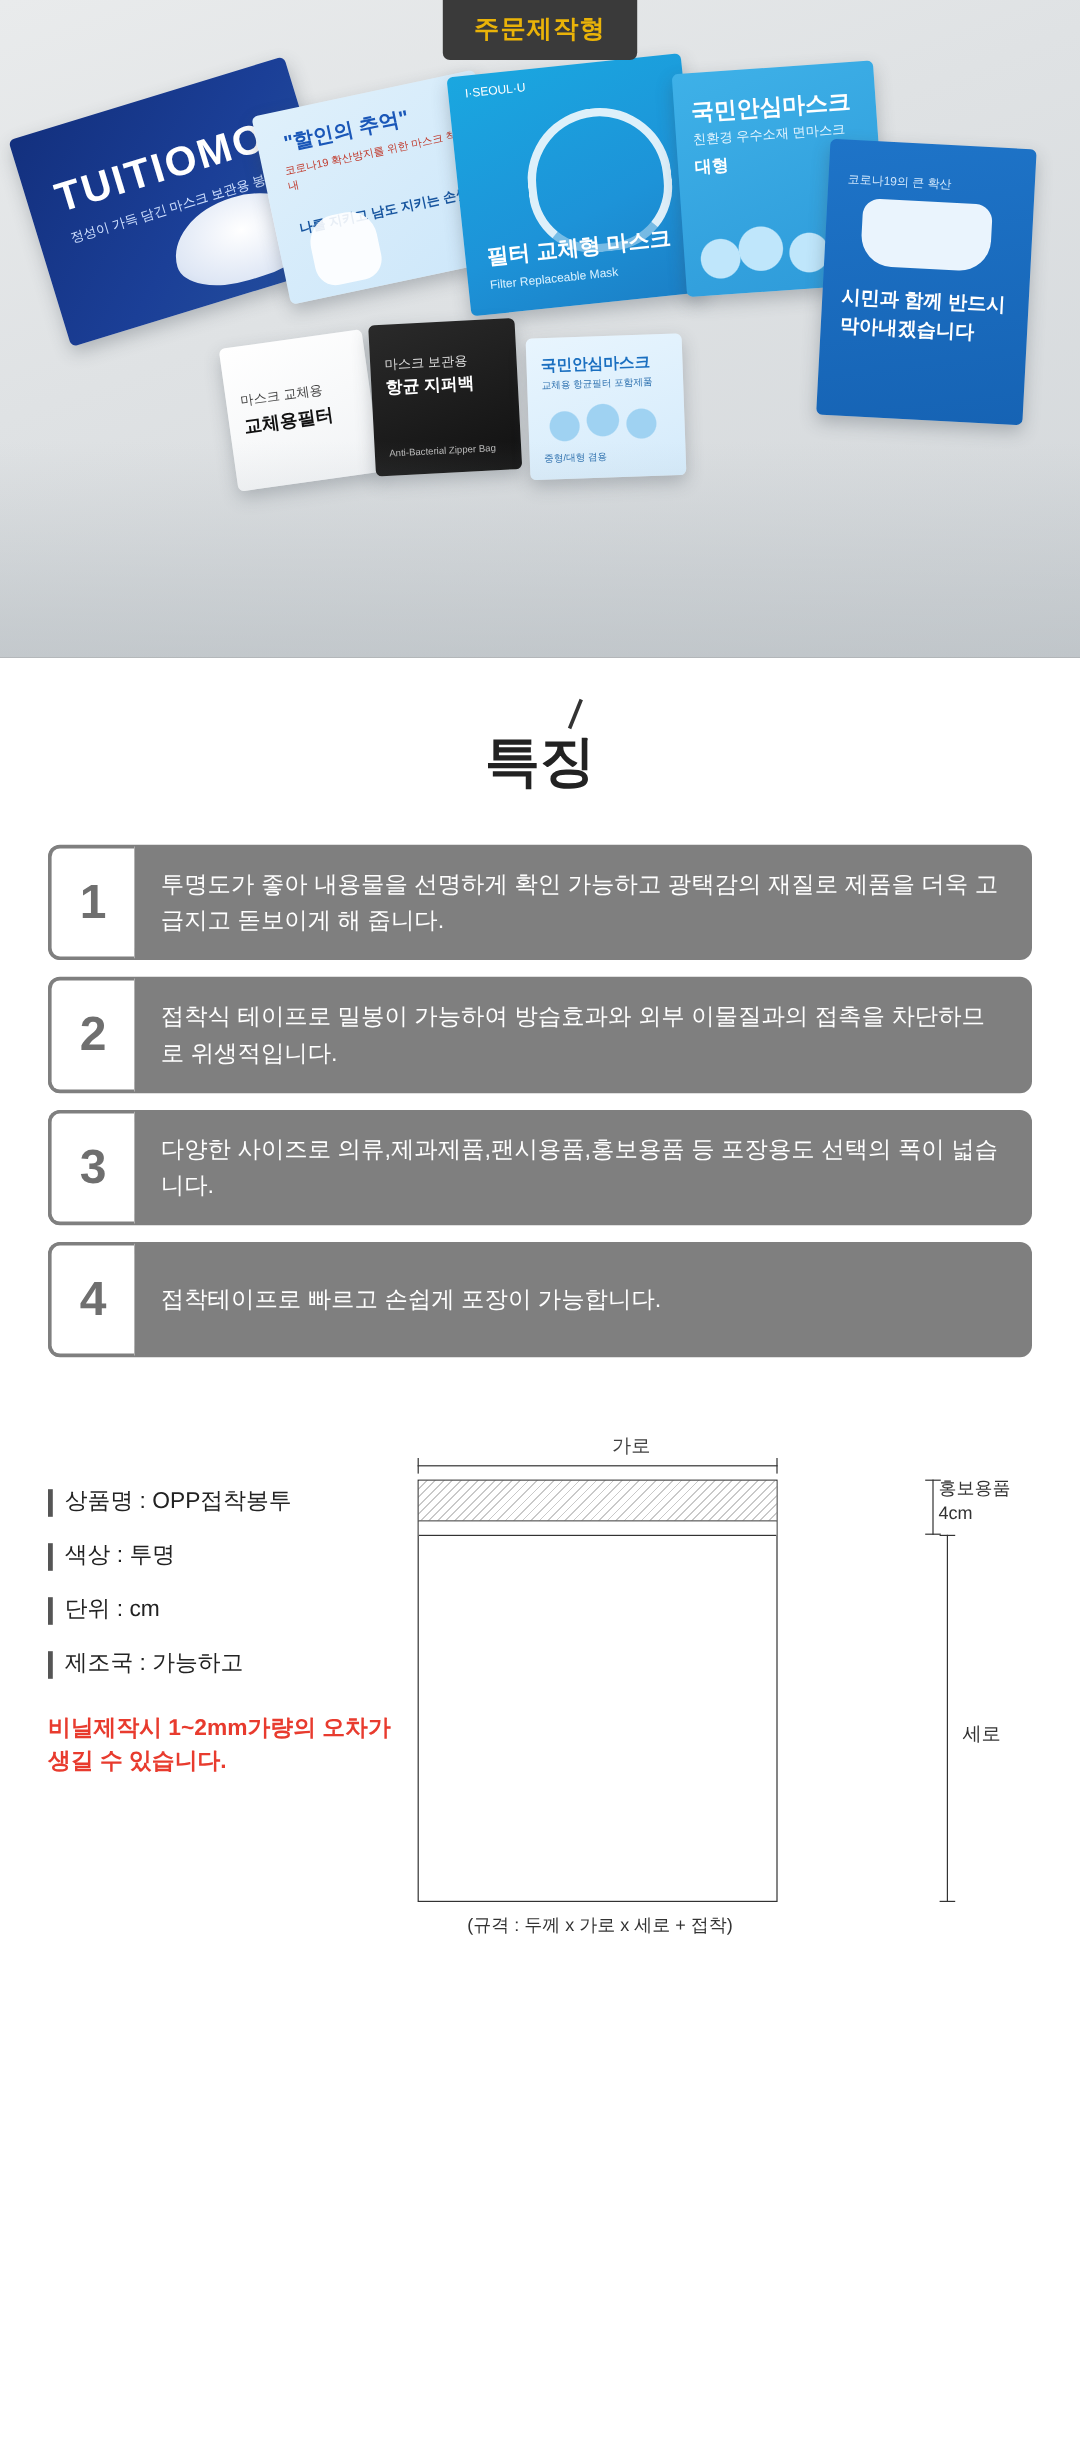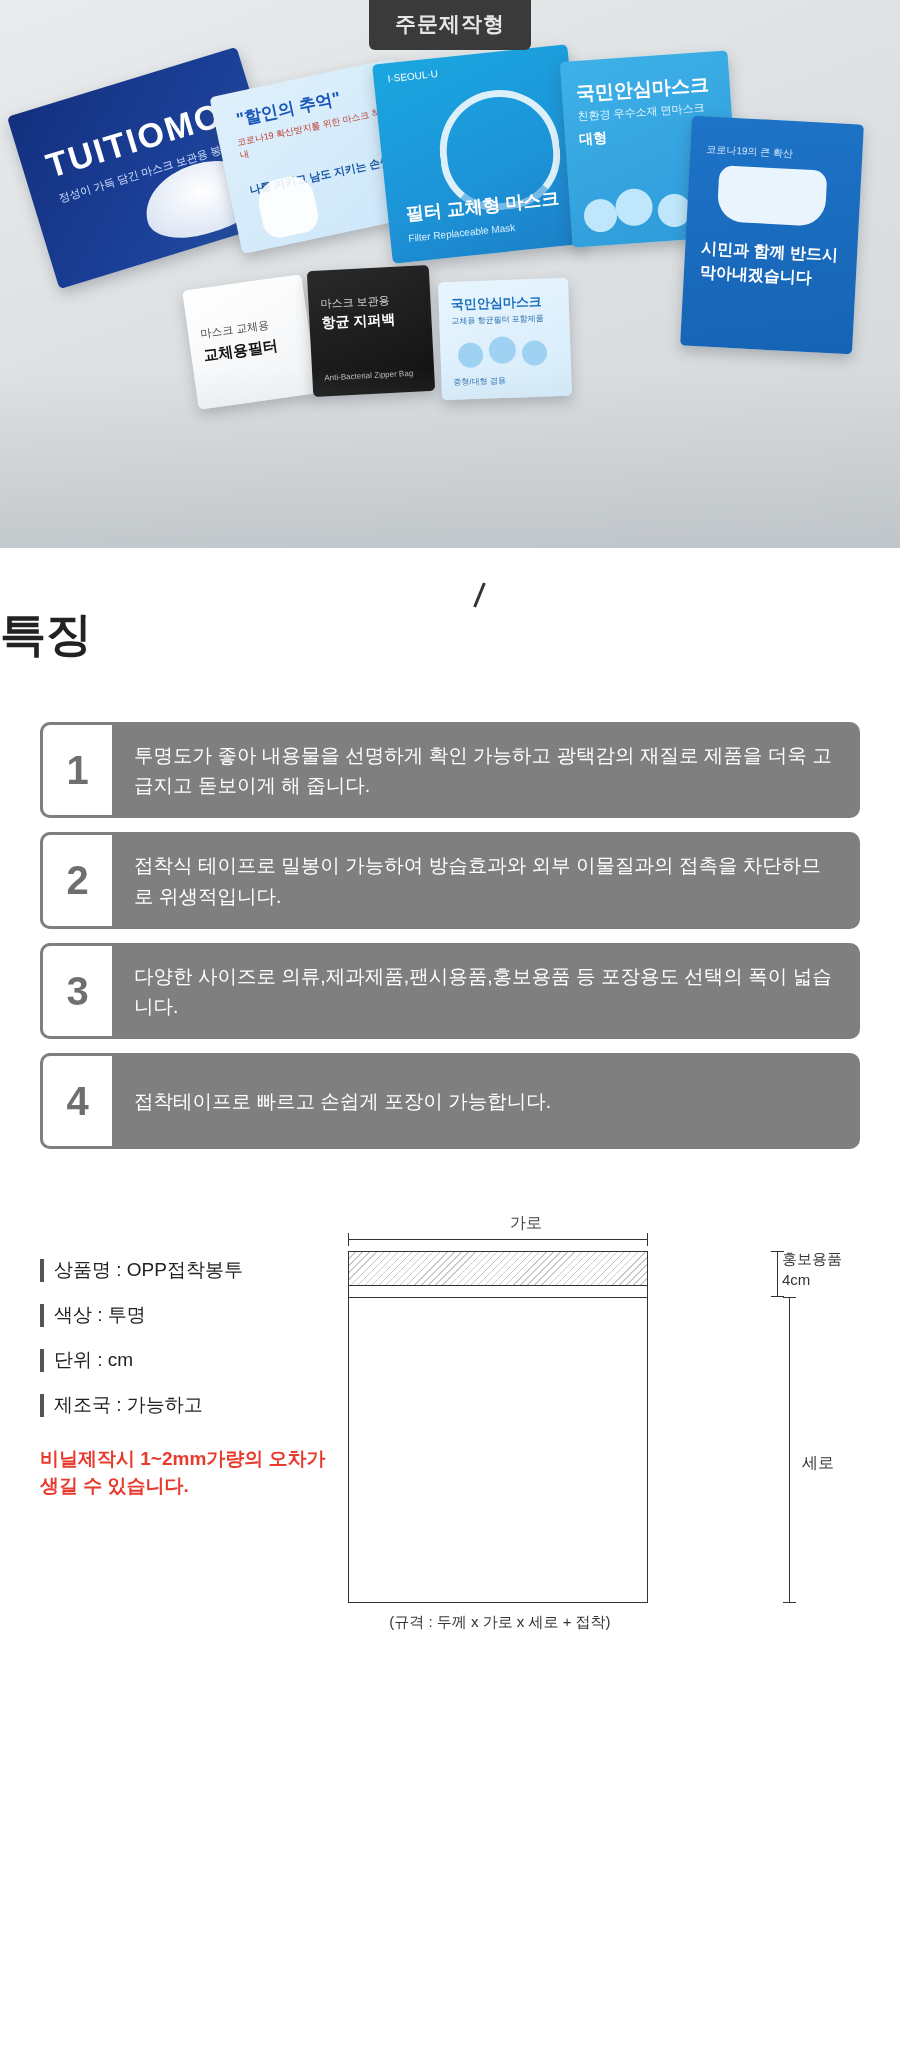--- a/index.html
+++ b/index.html
@@ -37,21 +37,21 @@
     position:absolute; left:0; bottom:0; width:100%; height:180px;
     background: linear-gradient(to bottom, rgba(190,196,200,0) 0%, rgba(176,183,188,.55) 100%);
   }
 
   .badge {
     position: absolute;
     left: 50%;
     transform: translateX(-50%);
     top: 0;
     background: #3a3a3a;
-    color: #e5e5e5;
+    color: #eab308;
     font-size: 21px;
     font-weight: bold;
     letter-spacing: 1px;
     padding: 10px 26px 12px 26px;
     border-radius: 0 0 6px 6px;
     z-index: 40;
   }
 
   
   .pack {
@@ -174,25 +174,26 @@
       radial-gradient(circle at 16px 22px, #9fd2f2 0 12px, transparent 13px),
       radial-gradient(circle at 48px 18px, #9fd2f2 0 13px, transparent 14px),
       radial-gradient(circle at 80px 22px, #9fd2f2 0 12px, transparent 13px);
   }
 
   
   .features {
     padding: 56px 0 0 0;
   }
   .feat-title {
+    text-align: center;
     font-size: 46px;
     font-weight: bold;
     color: #222;
     position: relative;
-    margin-bottom: 56px;
+    margin-bottom: 38px;
   }
   .feat-title .tick {
     position: absolute;
     left: 50%;
     margin-left: 28px;
     top: -22px;
     width: 3px;
     height: 26px;
     background: #333;
     transform: rotate(22deg);

